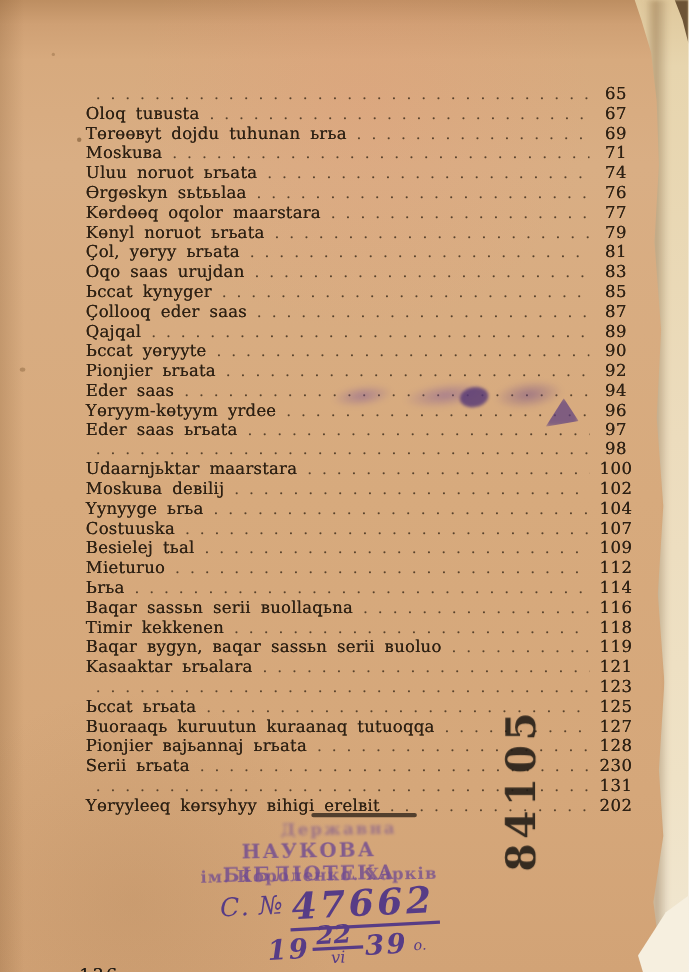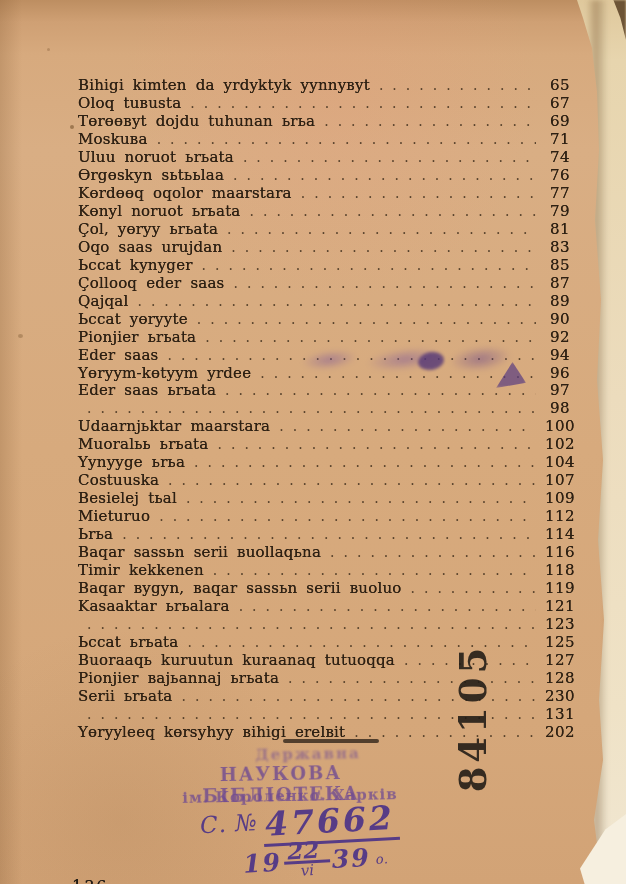--- a/index.html
+++ b/index.html
@@ -100,21 +100,20 @@
 <div class="tear-shadow"></div>
 
 <div class="page">
   <div class="speck" style="left:70px;top:125px;width:4px;height:4px;"></div>
   <div class="speck" style="left:18px;top:334px;width:5px;height:4px;opacity:.35;"></div>
   <div class="speck" style="left:47px;top:48px;width:3px;height:3px;opacity:.3;"></div>
 </div>
 
 <div class="toc">
     <div class="toc-row">
-      <span class="toc-title">Bihigi kimten da yrdyktyk yynnyвyt</span>
       <span class="toc-leader">................................................</span>
       <span class="toc-page">65</span>
     </div>
     <div class="toc-row">
       <span class="toc-title">Oloq tuвusta</span>
       <span class="toc-leader">................................................</span>
       <span class="toc-page">67</span>
     </div>
     <div class="toc-row">
       <span class="toc-title">Tөrөөвyt dojdu tuhunan ьrьa</span>
@@ -199,21 +198,21 @@
     <div class="toc-row">
       <span class="toc-leader">................................................</span>
       <span class="toc-page">98</span>
     </div>
     <div class="toc-row">
       <span class="toc-title">Udaarnjьktar maarstara</span>
       <span class="toc-leader">................................................</span>
       <span class="toc-page">100</span>
     </div>
     <div class="toc-row">
-      <span class="toc-title">Muoralьь ьrьata</span>
+      <span class="toc-title">Moskuвa deвilij</span>
       <span class="toc-leader">................................................</span>
       <span class="toc-page">102</span>
     </div>
     <div class="toc-row">
       <span class="toc-title">Yynyyge ьrьa</span>
       <span class="toc-leader">................................................</span>
       <span class="toc-page">104</span>
     </div>
     <div class="toc-row">
       <span class="toc-title">Costuuska</span>

